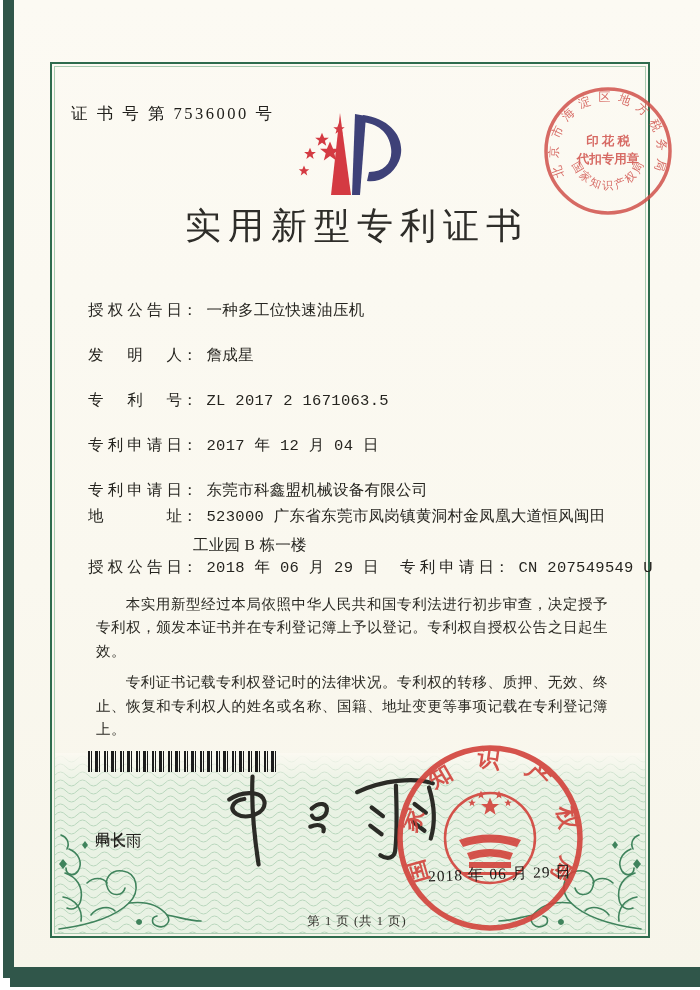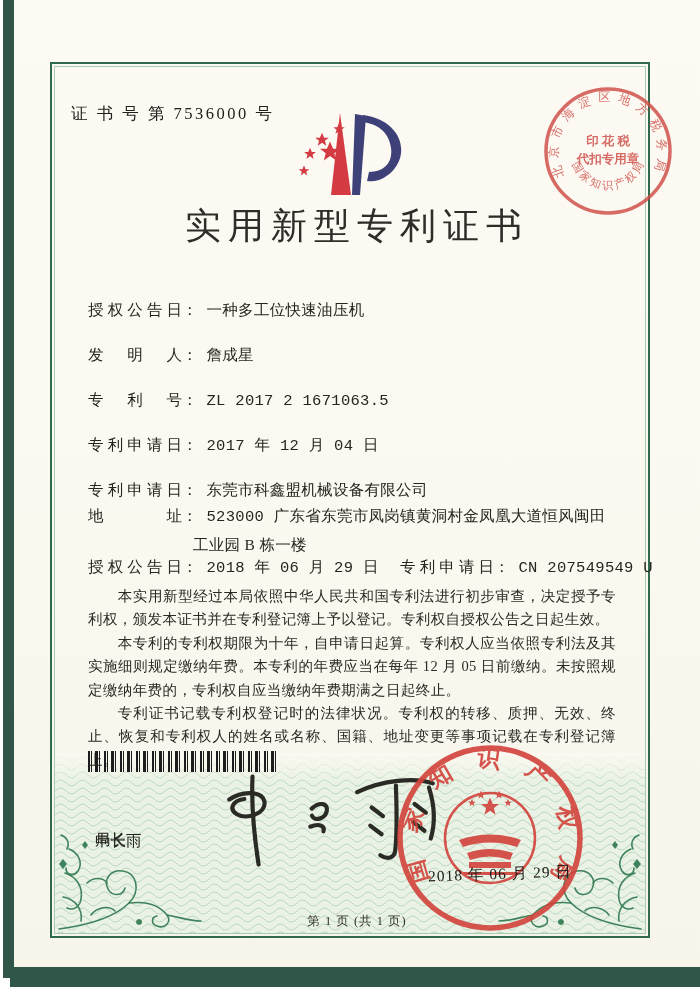--- a/index.html
+++ b/index.html
@@ -25,21 +25,21 @@
   .title{position:absolute;left:0;right:0;top:202px;text-align:center;
          font-size:36px;font-weight:400;letter-spacing:7px;color:#2e2d29;}
   .content{position:absolute;left:74px;top:0;width:545px;font-size:15.5px;color:#262520;}
   .frow{position:absolute;left:0;white-space:nowrap;}
   .flabel{display:inline-block;width:94px;text-align:justify;text-align-last:justify;}
   .fcolon{display:inline-block;margin-right:9px;}
   .fvalue{letter-spacing:.3px;font-family:Liberation Mono, monospace;}
   .addr2{position:absolute;left:105px;white-space:nowrap;letter-spacing:.3px;}
   .grant-right{position:absolute;left:312px;top:0;white-space:nowrap;}
   .paras{position:absolute;left:74px;top:585px;width:528px;}
-  .paras p{margin:0;text-indent:2.05em;font-size:14.5px;line-height:23.4px;
+  .paras p{margin:8px;text-indent:2.05em;font-size:14.5px;line-height:23.4px;
            text-align:justify;letter-spacing:.4px;color:#2a2923;}
   .barcode{position:absolute;left:74px;top:751px;width:190px;height:21px;
     background:repeating-linear-gradient(90deg,#1c1c1c 0 2px,rgba(0,0,0,0) 2px 3px,
       #1c1c1c 3px 4px,rgba(0,0,0,0) 4px 7px,#1c1c1c 7px 10px,rgba(0,0,0,0) 10px 11px,
       #1c1c1c 11px 12px,rgba(0,0,0,0) 12px 16px);}
   .signer-title{position:absolute;left:81px;top:830px;font-size:15.5px;
                 font-family:Liberation Serif, serif;color:#23221e;}
   .signer-name{position:absolute;left:81px;top:831px;font-size:15.5px;
                font-family:Liberation Serif, serif;color:#23221e;}
   .signature{position:absolute;left:196px;top:764px;transform:rotate(-2deg);}
@@ -152,21 +152,20 @@
     <div class="frow" style="top:557px">
       <span class="flabel">授权公告日</span><span class="fcolon">：</span><span class="fvalue">2018 年 06 月 29 日</span>
       <span class="grant-right">
         <span class="flabel">专利申请日</span><span class="fcolon">：</span><span class="fvalue">CN 207549549 U</span>
       </span>
     </div>
   </div>
 
   <div class="paras">
     <p>本实用新型经过本局依照中华人民共和国专利法进行初步审查，决定授予专利权，颁发本证书并在专利登记簿上予以登记。专利权自授权公告之日起生效。</p>
-    <p>本专利的专利权期限为十年，自申请日起算。专利权人应当依照专利法及其实施细则规定缴纳年费。本专利的年费应当在每年 12 月 05 日前缴纳。未按照规定缴纳年费的，专利权自应当缴纳年费期满之日起终止。</p>
     <p>专利证书记载专利权登记时的法律状况。专利权的转移、质押、无效、终止、恢复和专利权人的姓名或名称、国籍、地址变更等事项记载在专利登记簿上。</p>
   </div>
 
   <div class="barcode"></div>
 
   <div class="signer-title">局长</div>
   <div class="signer-name">申长雨</div>
 
   <svg class="signature" width="240" height="108" viewBox="0 0 240 108">
     <g fill="none" stroke="#2b2b26" stroke-width="4.2" stroke-linecap="round">

